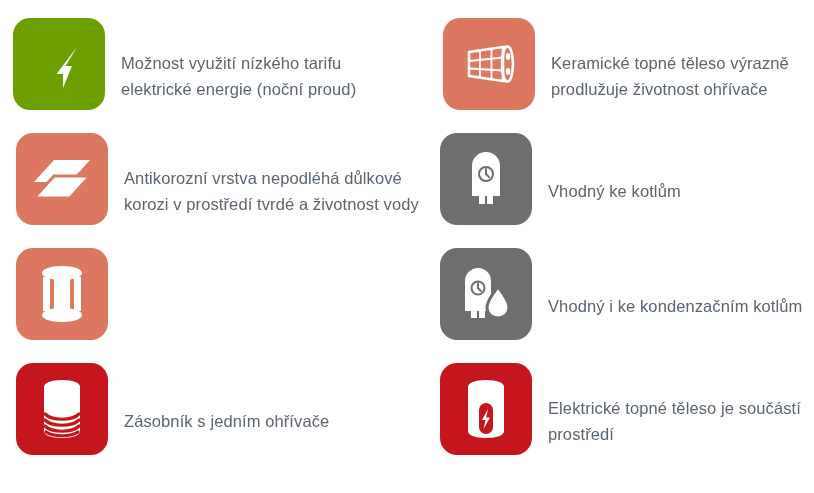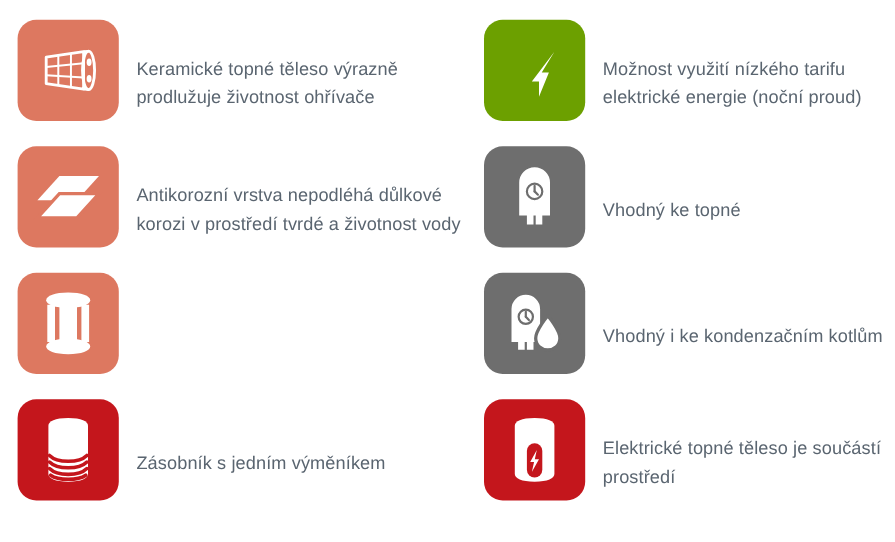--- a/index.html
+++ b/index.html
@@ -52,20 +52,32 @@
     letter-spacing: 0.1px;
   }
   .col-left .feature-text  { max-width: 300px; }
   .col-right .feature-text { max-width: 268px; }
 </style>
 </head>
 <body>
 
 <div class="features-grid">
 
+  <div class="feature-item col-right">
+    <div class="icon-tile" style="background:#6ca000">
+      <span>
+        <svg width="58" height="56" viewBox="0 0 58 56" fill="none">
+          <path d="M30 4 A24 24 0 1 0 30 52 A19.5 19.5 0 0 1 30 4 Z" fill="#ffffff"></path>
+          <path d="M41 11 L29.5 30 L36 30 L27 52 L27 38 L20.5 38 Z" fill="#ffffff" transform="translate(6,0)"></path>
+        </svg>
+      </span>
+    </div>
+    <div class="feature-text">Možnost využití nízkého tarifu elektrické energie (noční proud)</div>
+  </div>
+
   <div class="feature-item col-left">
     <div class="icon-tile" style="background:#dd7860">
       <span>
         <svg width="62" height="50" viewBox="0 0 62 50" fill="none">
           <g stroke="#ffffff" stroke-width="2.6" fill="none" stroke-linejoin="round">
             <path d="M11 13 L45 8 L45 42 L11 37 Z"></path>
             <ellipse cx="49.5" cy="25" rx="5.5" ry="17.5"></ellipse>
             <path d="M45 8 L49.5 7.8"></path>
             <path d="M45 42 L49.5 42.2"></path>
           </g>
@@ -78,32 +90,20 @@
           <g fill="#ffffff">
             <ellipse cx="50" cy="17.5" rx="2.2" ry="3.4"></ellipse>
             <ellipse cx="50" cy="32.5" rx="2.2" ry="3.4"></ellipse>
           </g>
         </svg>
       </span>
     </div>
     <div class="feature-text">Keramické topné těleso výrazně prodlužuje životnost ohřívače</div>
   </div>
 
-  <div class="feature-item col-right">
-    <div class="icon-tile" style="background:#6ca000">
-      <span>
-        <svg width="58" height="56" viewBox="0 0 58 56" fill="none">
-          <path d="M30 4 A24 24 0 1 0 30 52 A19.5 19.5 0 0 1 30 4 Z" fill="#ffffff"></path>
-          <path d="M41 11 L29.5 30 L36 30 L27 52 L27 38 L20.5 38 Z" fill="#ffffff" transform="translate(6,0)"></path>
-        </svg>
-      </span>
-    </div>
-    <div class="feature-text">Možnost využití nízkého tarifu elektrické energie (noční proud)</div>
-  </div>
-
   <div class="feature-item col-left">
     <div class="icon-tile" style="background:#dd7860">
       <span>
         <svg width="64" height="46" viewBox="0 0 64 46" fill="none">
           <path d="M24 4 L60 4 L40 26 L4 26 Z" fill="#ffffff"></path>
           <path d="M24 20 L60 20 L40 42 L4 42 Z" fill="#ffffff" stroke="#dd7860" stroke-width="3"></path>
         </svg>
       </span>
     </div>
     <div class="feature-text">Antikorozní vrstva nepodléhá důlkové korozi v prostředí tvrdé a životnost vody</div>
@@ -113,21 +113,21 @@
     <div class="icon-tile" style="background:#6e6e6e">
       <span>
         <svg width="48" height="58" viewBox="0 0 48 58" fill="none">
           <path d="M10 16 A14 14 0 0 1 38 16 L38 46 L31 46 L31 54 L25 54 L25 46 L23 46 L23 54 L17 54 L17 46 L10 46 Z" fill="#ffffff"></path>
           <circle cx="24" cy="24" r="7" fill="none" stroke="#6e6e6e" stroke-width="2"></circle>
           <path d="M24 24 L24 19" stroke="#6e6e6e" stroke-width="2" stroke-linecap="round"></path>
           <path d="M24 24 L27 27" stroke="#6e6e6e" stroke-width="2" stroke-linecap="round"></path>
         </svg>
       </span>
     </div>
-    <div class="feature-text">Vhodný ke topné</div>
+    <div class="feature-text">Vhodný ke kotlům</div>
   </div>
 
   <div class="feature-item col-left">
     <div class="icon-tile" style="background:#dd7860">
       <span>
         <svg width="56" height="60" viewBox="0 0 56 60" fill="none">
           <g fill="#ffffff">
             <path d="M28 2 C16 2 8 5 8 9 C8 13 16 16 28 16 C40 16 48 13 48 9 C48 5 40 2 28 2 Z"></path>
             <path d="M28 44 C16 44 8 47 8 51 C8 55 16 58 28 58 C40 58 48 55 48 51 C48 47 40 44 28 44 Z"></path>
             <path d="M9 13 L9 47 L16 47 L16 13 Z"></path>
@@ -161,21 +161,21 @@
           <path d="M24 2 C12 2 6 5 6 9 L6 53 C6 57 12 60 24 60 C36 60 42 57 42 53 L42 9 C42 5 36 2 24 2 Z" fill="#ffffff"></path>
           <g stroke="#c4161c" stroke-width="3.2" fill="none" stroke-linecap="round">
             <path d="M7 36 C14 43 34 43 41 36"></path>
             <path d="M7 42 C14 49 34 49 41 42"></path>
             <path d="M7 48 C14 55 34 55 41 48"></path>
             <path d="M8 54 C15 59 33 59 40 54"></path>
           </g>
         </svg>
       </span>
     </div>
-    <div class="feature-text">Zásobník s jedním výměníkem</div>
+    <div class="feature-text">Zásobník s jedním ohřívače</div>
   </div>
 
   <div class="feature-item col-right">
     <div class="icon-tile" style="background:#c4161c">
       <span>
         <svg width="48" height="62" viewBox="0 0 48 62" fill="none">
           <path d="M24 2 C12 2 6 5 6 9 L6 53 C6 57 12 60 24 60 C36 60 42 57 42 53 L42 9 C42 5 36 2 24 2 Z" fill="#ffffff"></path>
           <rect x="17" y="25" width="14" height="31" rx="7" fill="#c4161c"></rect>
           <path d="M26 31 L20 42 L23.5 42 L21.5 51 L28 39.5 L24.2 39.5 Z" fill="#ffffff"></path>
         </svg>

